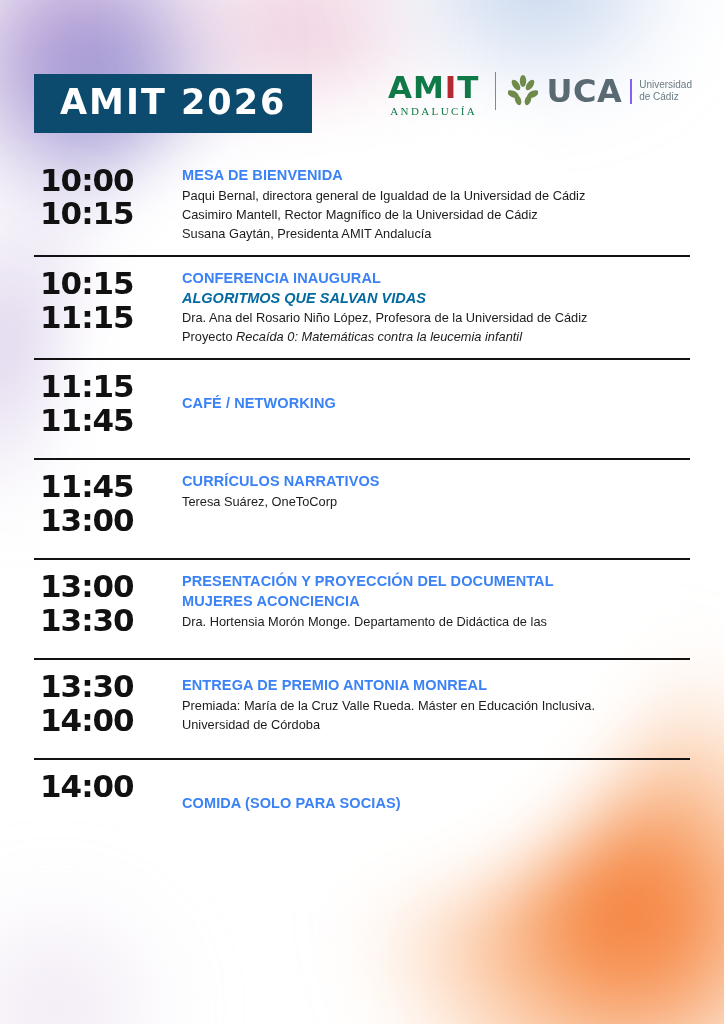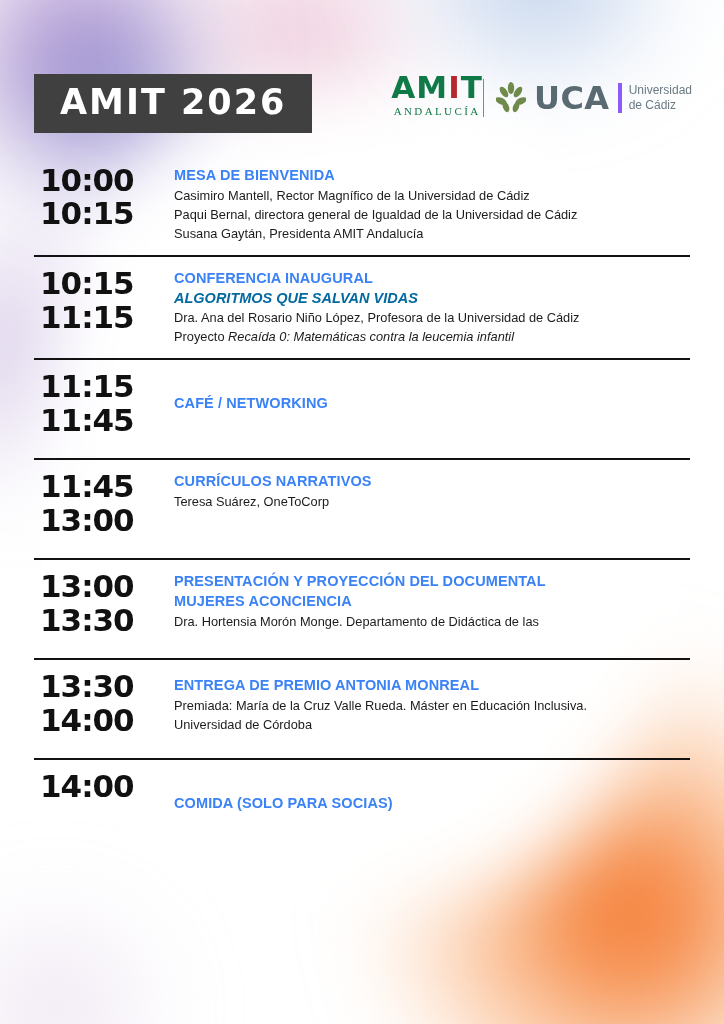--- a/index.html
+++ b/index.html
@@ -103,39 +103,40 @@
 
   
   .header {
     position: relative;
     height: 140px;
   }
   .title-box {
     position: absolute;
     left: 34px;
     top: 74px;
-    background: #404040;
+    background: #0c4a6e;
     padding: 11px 26px 13px 26px;
     display: inline-block;
   }
   .title-box .title-text {
     color: #ffffff;
     font-size: 35px;
     font-weight: bold;
     letter-spacing: 2px;
     line-height: 1;
     font-family: "DejaVu Sans", sans-serif;
   }
 
   .logos {
     position: absolute;
     right: 32px;
     top: 72px;
     display: flex;
-    align-items: flex-end;
+    align-items: flex-start;
+    gap: 16px;
     margin-left: 8px;
   }
   .amit-logo {
     text-align: center;
     line-height: 1;
   }
   .amit-logo .amit-word {
     font-size: 31px;
     font-weight: bold;
     color: #0f7a47;
@@ -165,37 +166,38 @@
     position: relative;
   }
   .uca-word {
     font-size: 32px;
     font-weight: bold;
     color: #5a6a72;
     letter-spacing: 0.5px;
     font-family: "DejaVu Sans", sans-serif;
   }
   .uca-univ {
-    font-size: 12px;
+    font-size: 10px;
     color: #6b7a82;
     line-height: 1.25;
-    border-left: 4px solid #8b5cf6;
+    border-left: 2px solid #8b5cf6;
     padding-left: 7px;
   }
 
   
   .schedule {
     margin: 14px 34px 0 34px;
   }
   .row {
     display: flex;
     align-items: flex-start;
     border-bottom: 2px solid #121212;
     padding: 10px 0 12px 0;
     min-height: 76px;
+    gap: 8px;
   }
   .row:last-child {
     border-bottom: none;
   }
   .times {
     width: 140px;
     flex: 0 0 140px;
     padding-left: 6px;
     box-sizing: border-box;
     font-family: "DejaVu Sans", sans-serif;
@@ -297,22 +299,22 @@
 
   <div class="schedule">
 
     <div class="row">
       <div class="times">
         <div class="t">10:00</div>
         <div class="t">10:15</div>
       </div>
       <div class="detail">
         <div class="head">MESA DE BIENVENIDA</div>
+        <div class="line">Paqui Bernal, directora general de Igualdad de la Universidad de Cádiz</div>
         <div class="line">Casimiro Mantell, Rector Magnífico de la Universidad de Cádiz</div>
-        <div class="line">Paqui Bernal, directora general de Igualdad de la Universidad de Cádiz</div>
         <div class="line">Susana Gaytán, Presidenta AMIT Andalucía</div>
       </div>
     </div>
 
     <div class="row">
       <div class="times">
         <div class="t">10:15</div>
         <div class="t">11:15</div>
       </div>
       <div class="detail">

